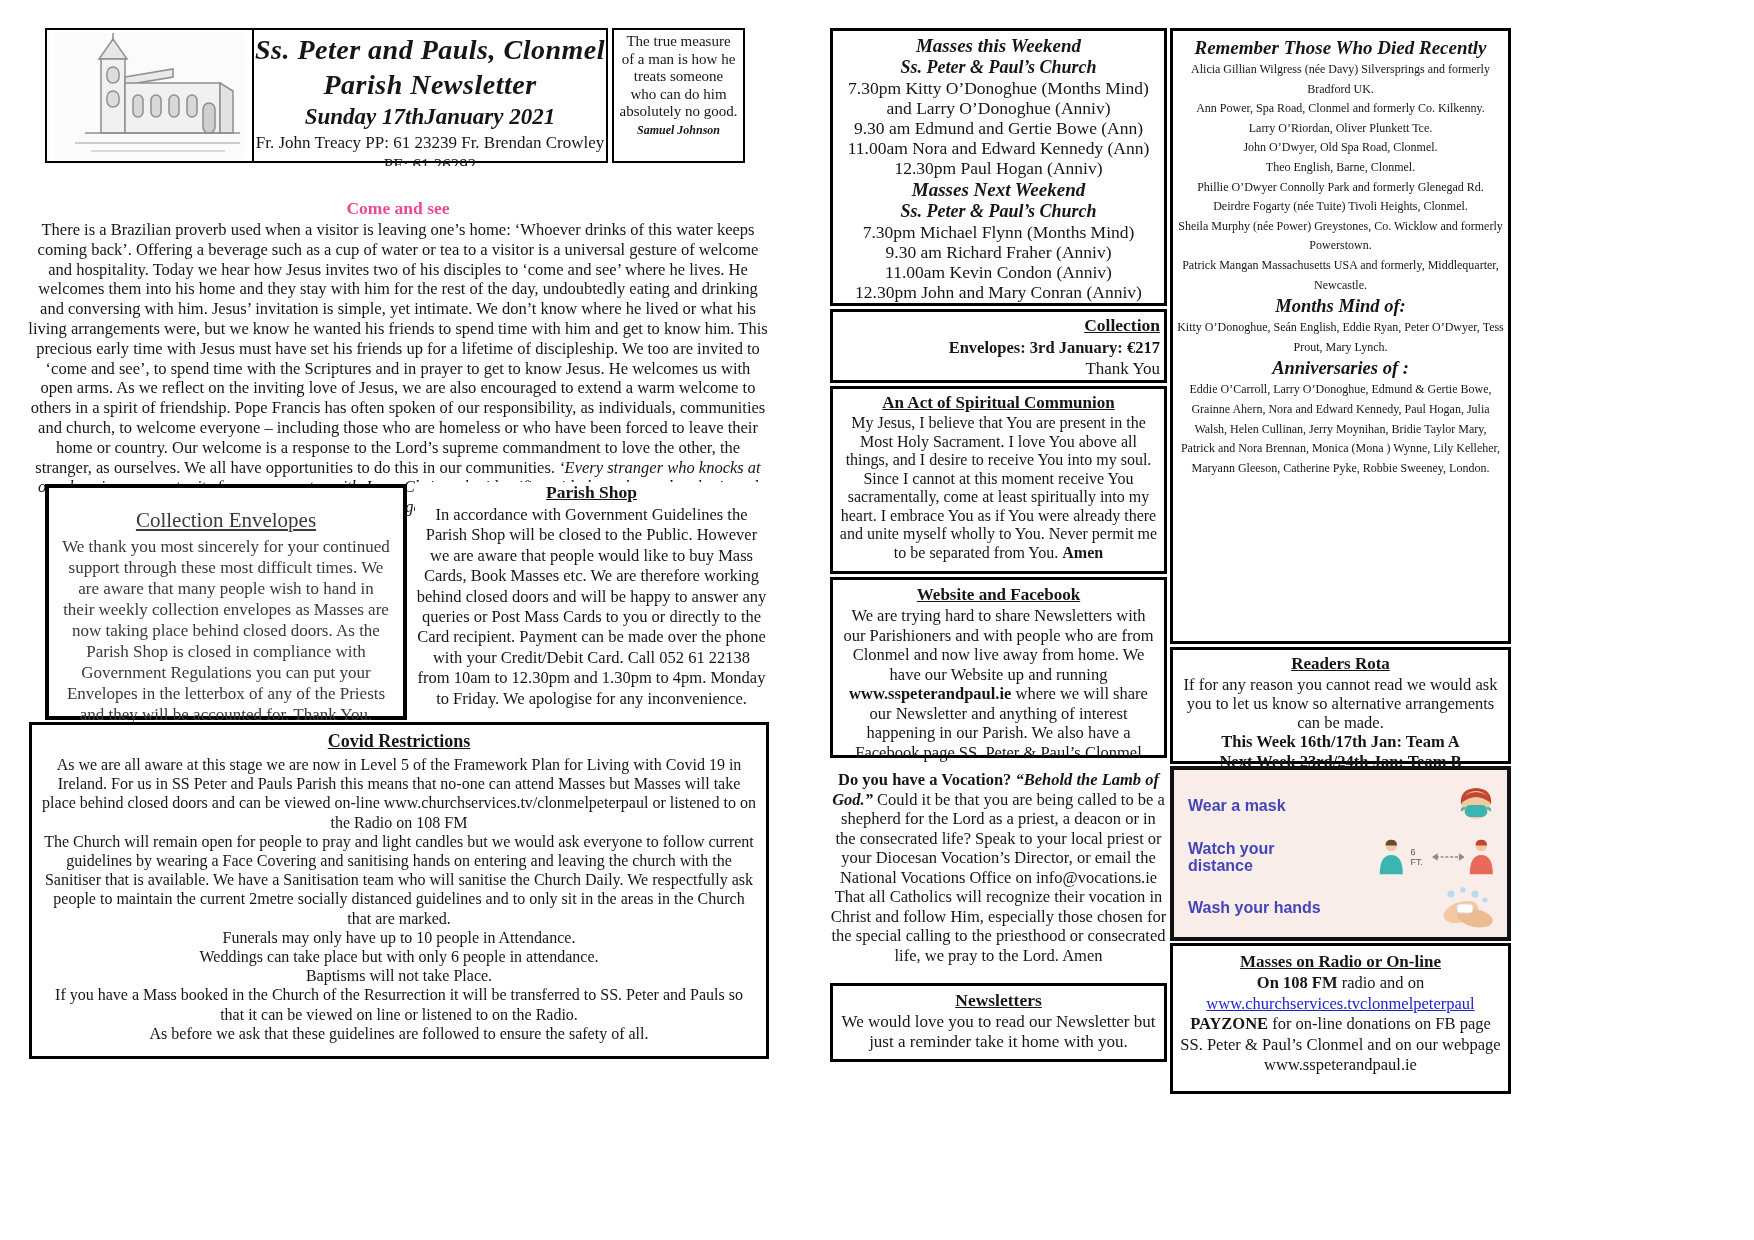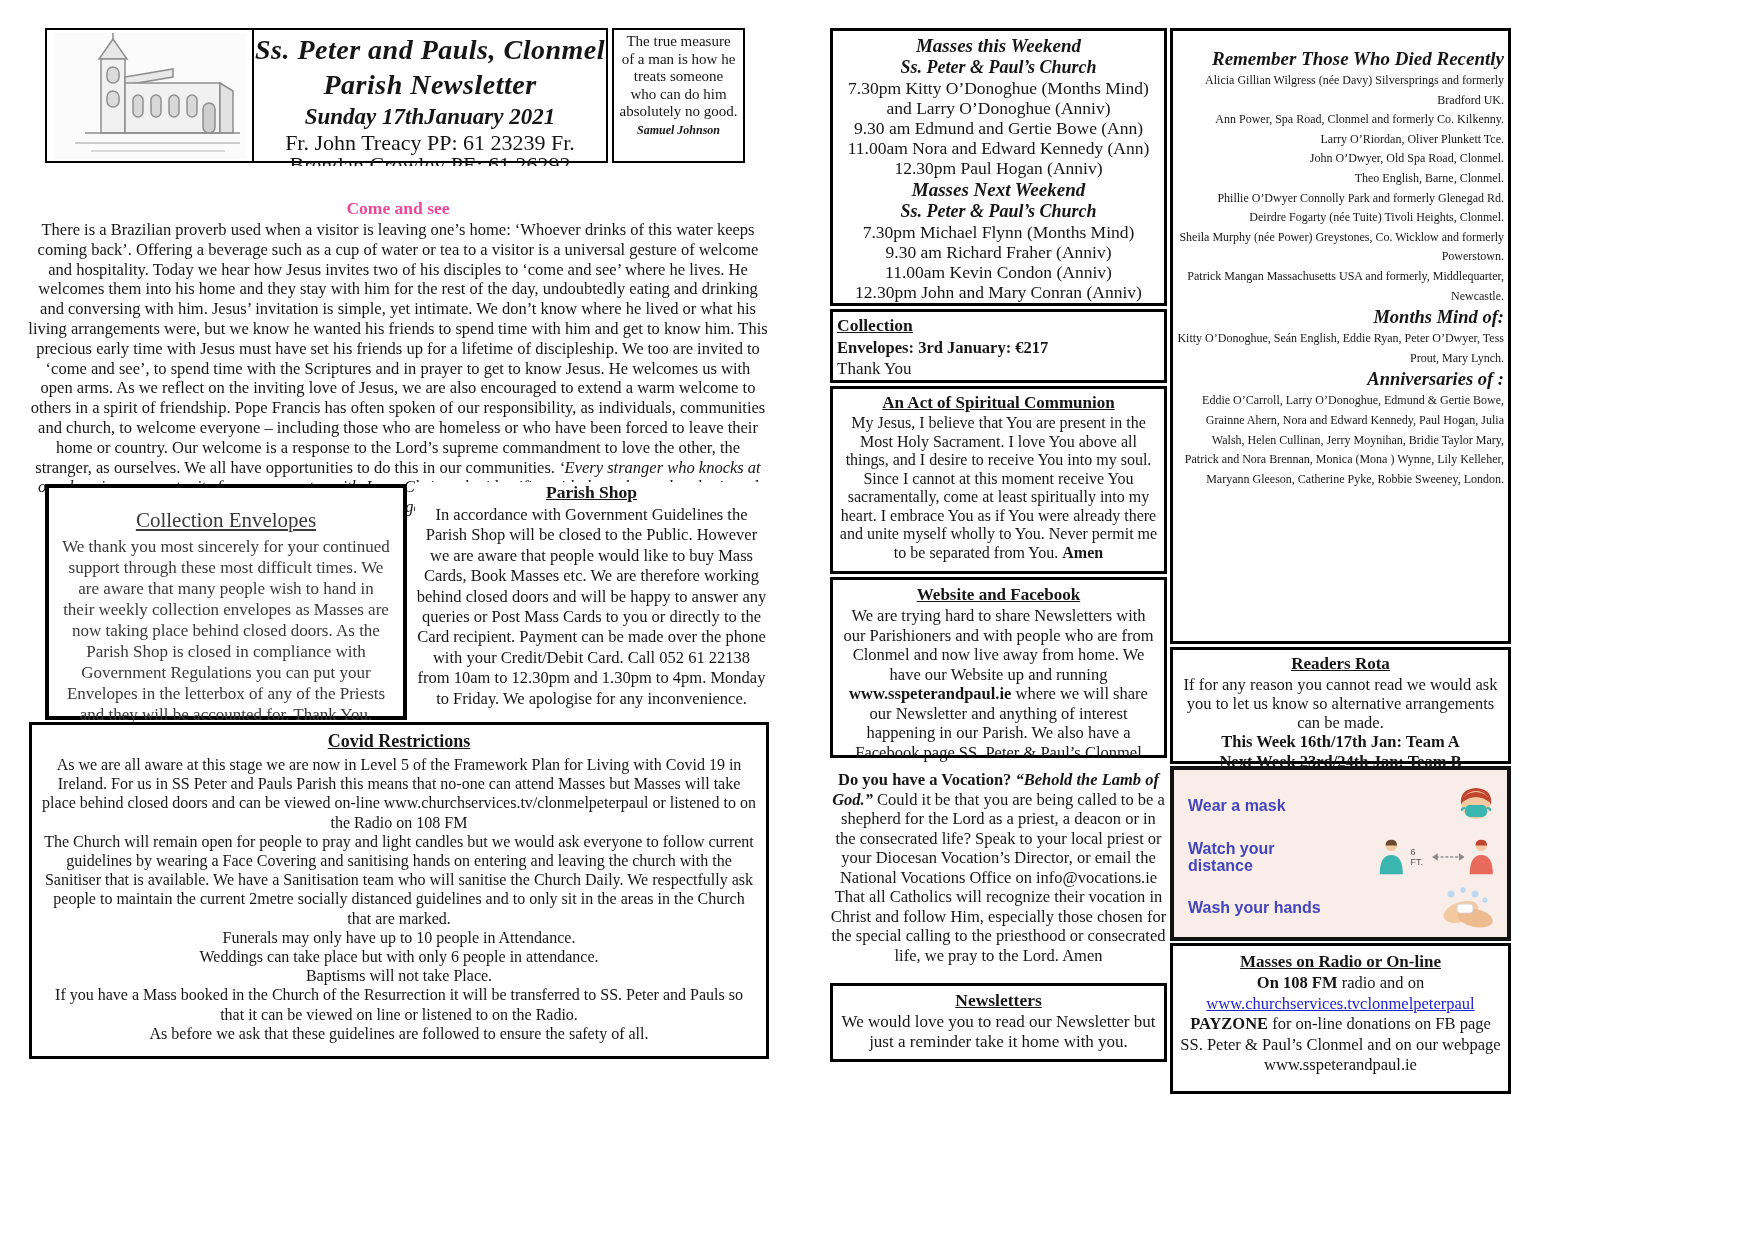--- a/index.html
+++ b/index.html
@@ -11,21 +11,21 @@
   .b{font-weight:bold;}
   .i{font-style:italic;}
   .bi{font-weight:bold;font-style:italic;}
 
   
   .masthead{left:45px;top:28px;width:563px;height:135px;border:2px solid #000;display:flex;}
   .church-img{width:205px;height:100%;display:flex;align-items:center;justify-content:center;border-right:2px solid #000;}
   .masthead-text{flex:1;text-align:center;padding-top:2px;}
   .title-line{font-size:28px;line-height:35px;font-weight:bold;font-style:italic;letter-spacing:.5px;}
   .date-line{font-size:23px;line-height:30px;font-weight:bold;font-style:italic;}
-  .contacts-line{font-size:22px;line-height:22px;}
+  .contacts-line{font-size:17px;line-height:22px;}
   .quote-box{left:612px;top:28px;width:133px;height:135px;border:2px solid #000;padding:3px 5px;font-size:15px;line-height:17.5px;text-align:center;}
   .quote-author{font-size:12px;font-weight:bold;font-style:italic;margin-top:1px;}
 
   .come-and-see{left:28px;top:166px;width:740px;text-align:center;}
   .cas-heading{font-size:17.5px;font-weight:bold;color:#ec4899;margin-bottom:1px;margin-top:32px;}
   .cas-body{font-size:16.5px;line-height:19.8px;}
 
   .envelopes-box{left:45px;top:484px;width:362px;height:236px;border:4px solid #000;padding:20px 12px;text-align:center;color:#3a3a3a;}
   .env-heading{font-size:21px;text-decoration:underline;margin-bottom:3px;}
   .env-body{font-size:17px;line-height:21px;}
@@ -37,41 +37,41 @@
   .covid-box{left:29px;top:722px;width:740px;height:337px;border:3px solid #000;padding:4px 10px;text-align:center;}
   .covid-heading{font-size:18px;font-weight:bold;text-decoration:underline;margin:2px 0 3px 0;}
   .covid-line{font-size:16px;line-height:19.2px;}
 
   
   .masses-box{left:830px;top:28px;width:337px;height:278px;border:3px solid #000;padding:3px 4px;text-align:center;}
   .masses-h{font-size:19px;font-weight:bold;font-style:italic;line-height:23px;}
   .masses-church{font-size:18px;font-weight:bold;font-style:italic;line-height:21px;}
   .mass-line{font-size:17.5px;line-height:20px;}
 
-  .collection-box{left:830px;top:309px;width:337px;height:74px;border:3px solid #000;padding:2px 4px;text-align:left;}
+  .collection-box{left:830px;top:309px;width:337px;height:74px;border:3px solid #000;padding:2px 4px;text-align:right;}
   .coll-heading{font-size:17.5px;font-weight:bold;text-decoration:underline;line-height:23px;}
   .coll-line1{font-size:16.5px;font-weight:bold;line-height:21px;}
   .coll-line2{font-size:17px;line-height:21px;}
 
   .spiritual-box{left:830px;top:386px;width:337px;height:188px;border:3px solid #000;padding:3px 6px;text-align:center;}
   .spir-heading{font-size:17px;font-weight:bold;text-decoration:underline;line-height:22px;}
   .spir-body{font-size:16px;line-height:18.5px;}
 
   .website-box{left:830px;top:577px;width:337px;height:181px;border:3px solid #000;padding:4px 6px;text-align:center;}
   .web-heading{font-size:17px;font-weight:bold;text-decoration:underline;line-height:22px;}
   .web-body{font-size:16.5px;line-height:19.5px;}
 
   .vocation{left:830px;top:770px;width:337px;text-align:center;font-size:16.5px;line-height:19.5px;}
 
   .newsletters-box{left:830px;top:983px;width:337px;height:79px;border:3px solid #000;padding:3px 6px;text-align:center;}
   .nl-heading{font-size:17.5px;font-weight:bold;text-decoration:underline;line-height:23px;}
   .nl-body{font-size:17px;line-height:20px;}
 
   
-  .remember-box{left:1170px;top:28px;width:341px;height:616px;border:3px solid #000;padding:16px 4px;text-align:right;}
+  .remember-box{left:1170px;top:28px;width:341px;height:616px;border:3px solid #000;padding:5px 4px;text-align:center;}
   .rem-heading{font-size:19px;font-weight:bold;font-style:italic;line-height:24px;}
   .rem-entry{font-size:12px;line-height:19.6px;font-family:Liberation Serif, serif;}
   .rem-sub{font-size:18.5px;font-weight:bold;font-style:italic;line-height:23px;}
 
   .readers-box{left:1170px;top:647px;width:341px;height:117px;border:3px solid #000;padding:3px 6px;text-align:center;}
   .rr-heading{font-size:17px;font-weight:bold;text-decoration:underline;line-height:22px;}
   .rr-body{font-size:16.5px;line-height:19px;}
   .rr-bold{font-size:16.5px;line-height:19.5px;font-weight:bold;}
 
   .info-box{left:1170px;top:766px;width:341px;height:175px;border:4px solid #111;background:#f8ede9;padding:10px 8px 6px 14px;}

